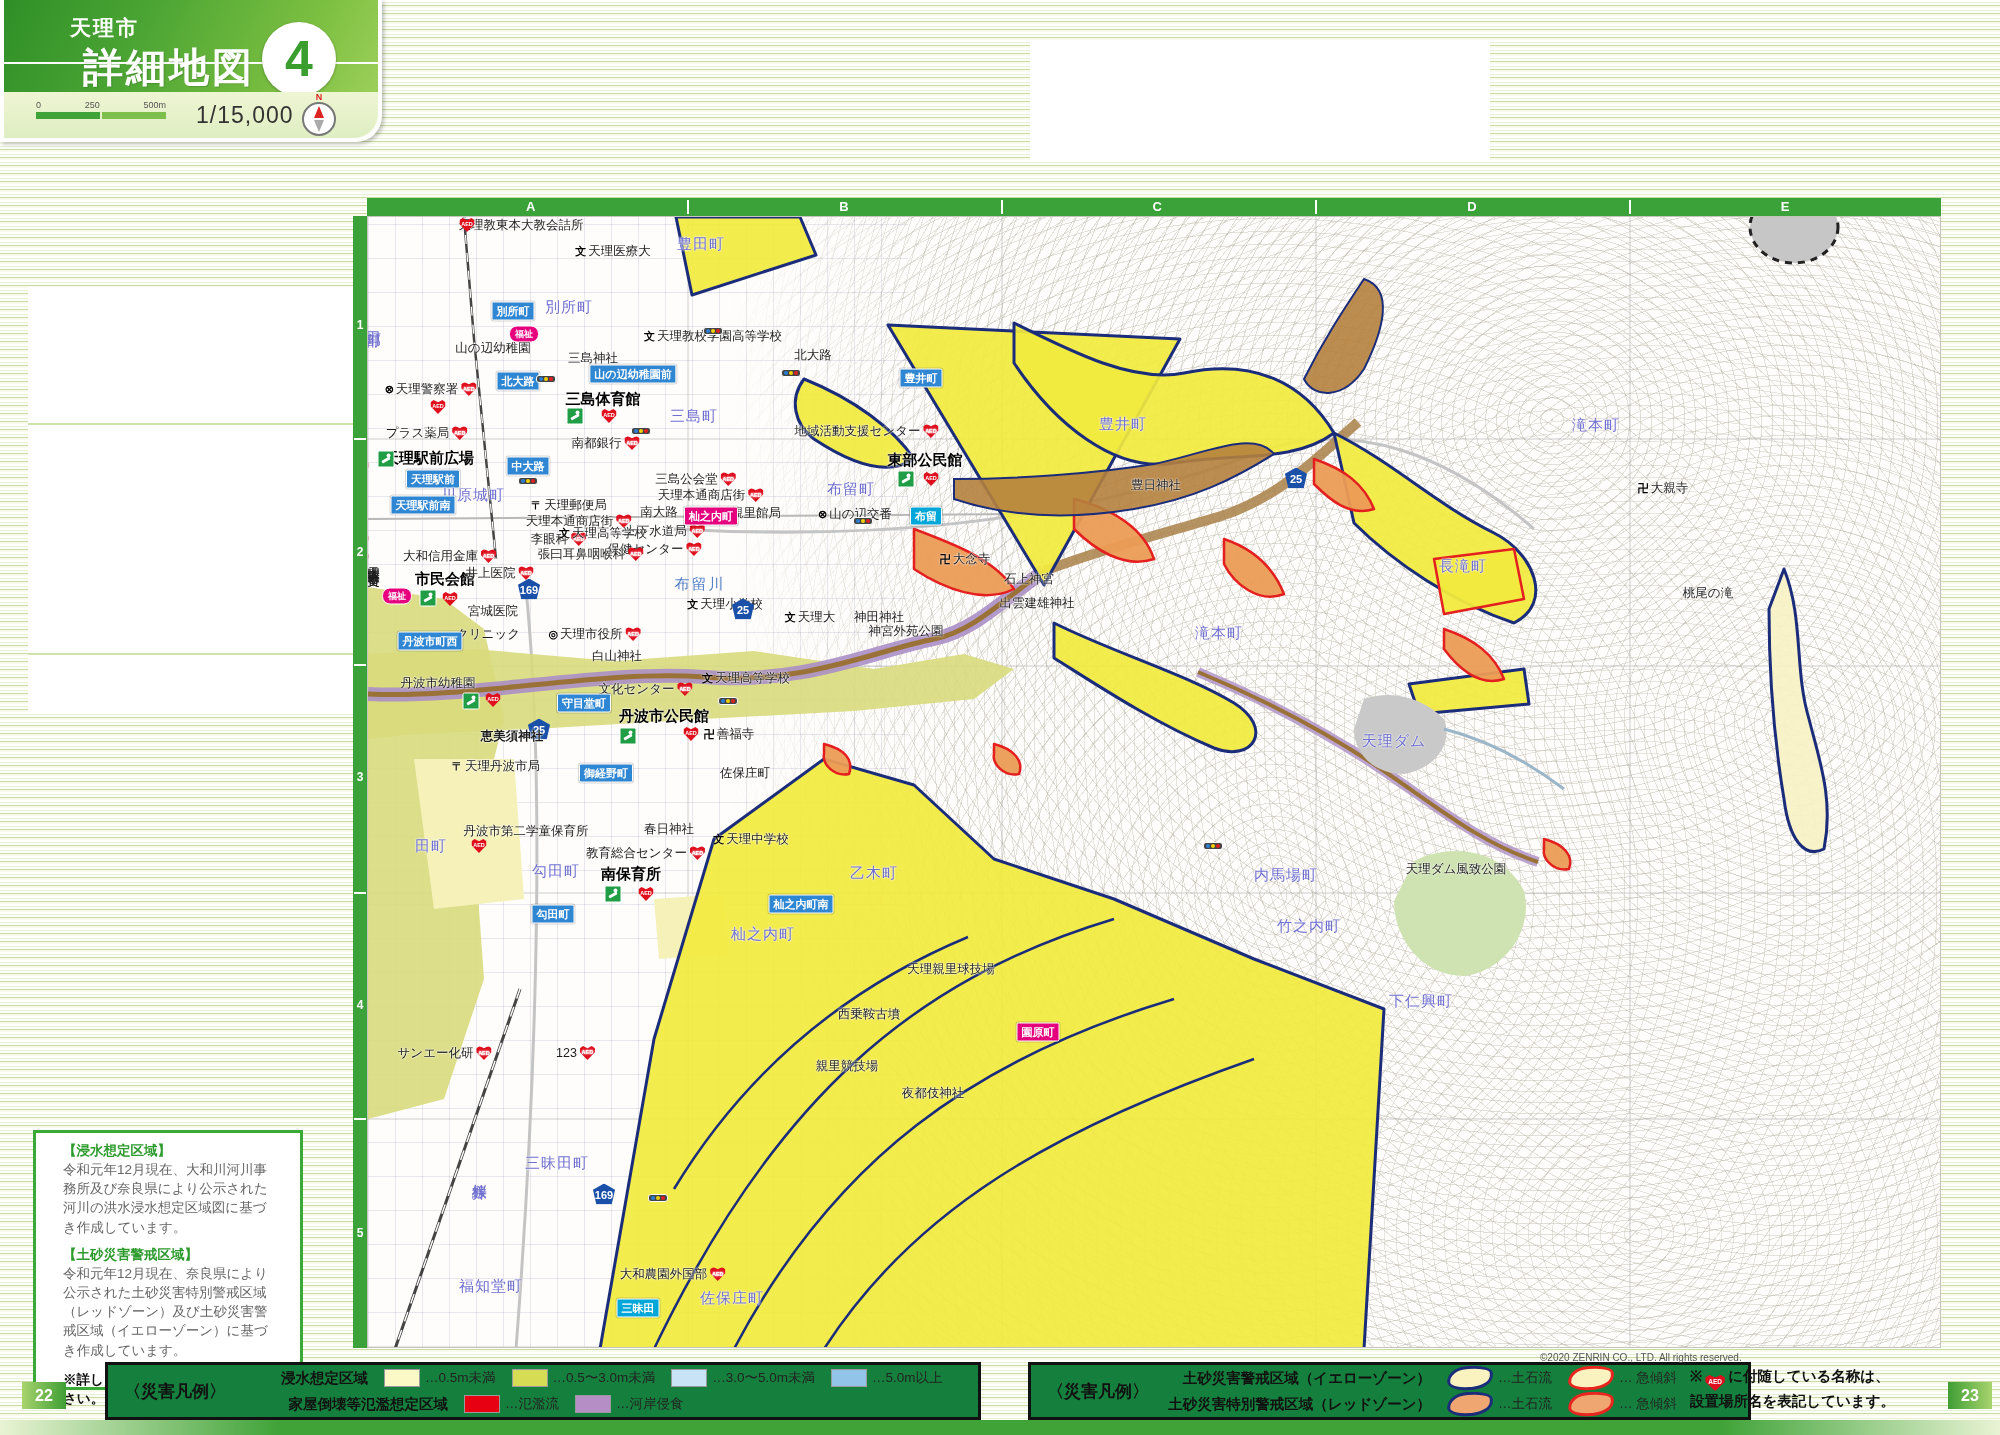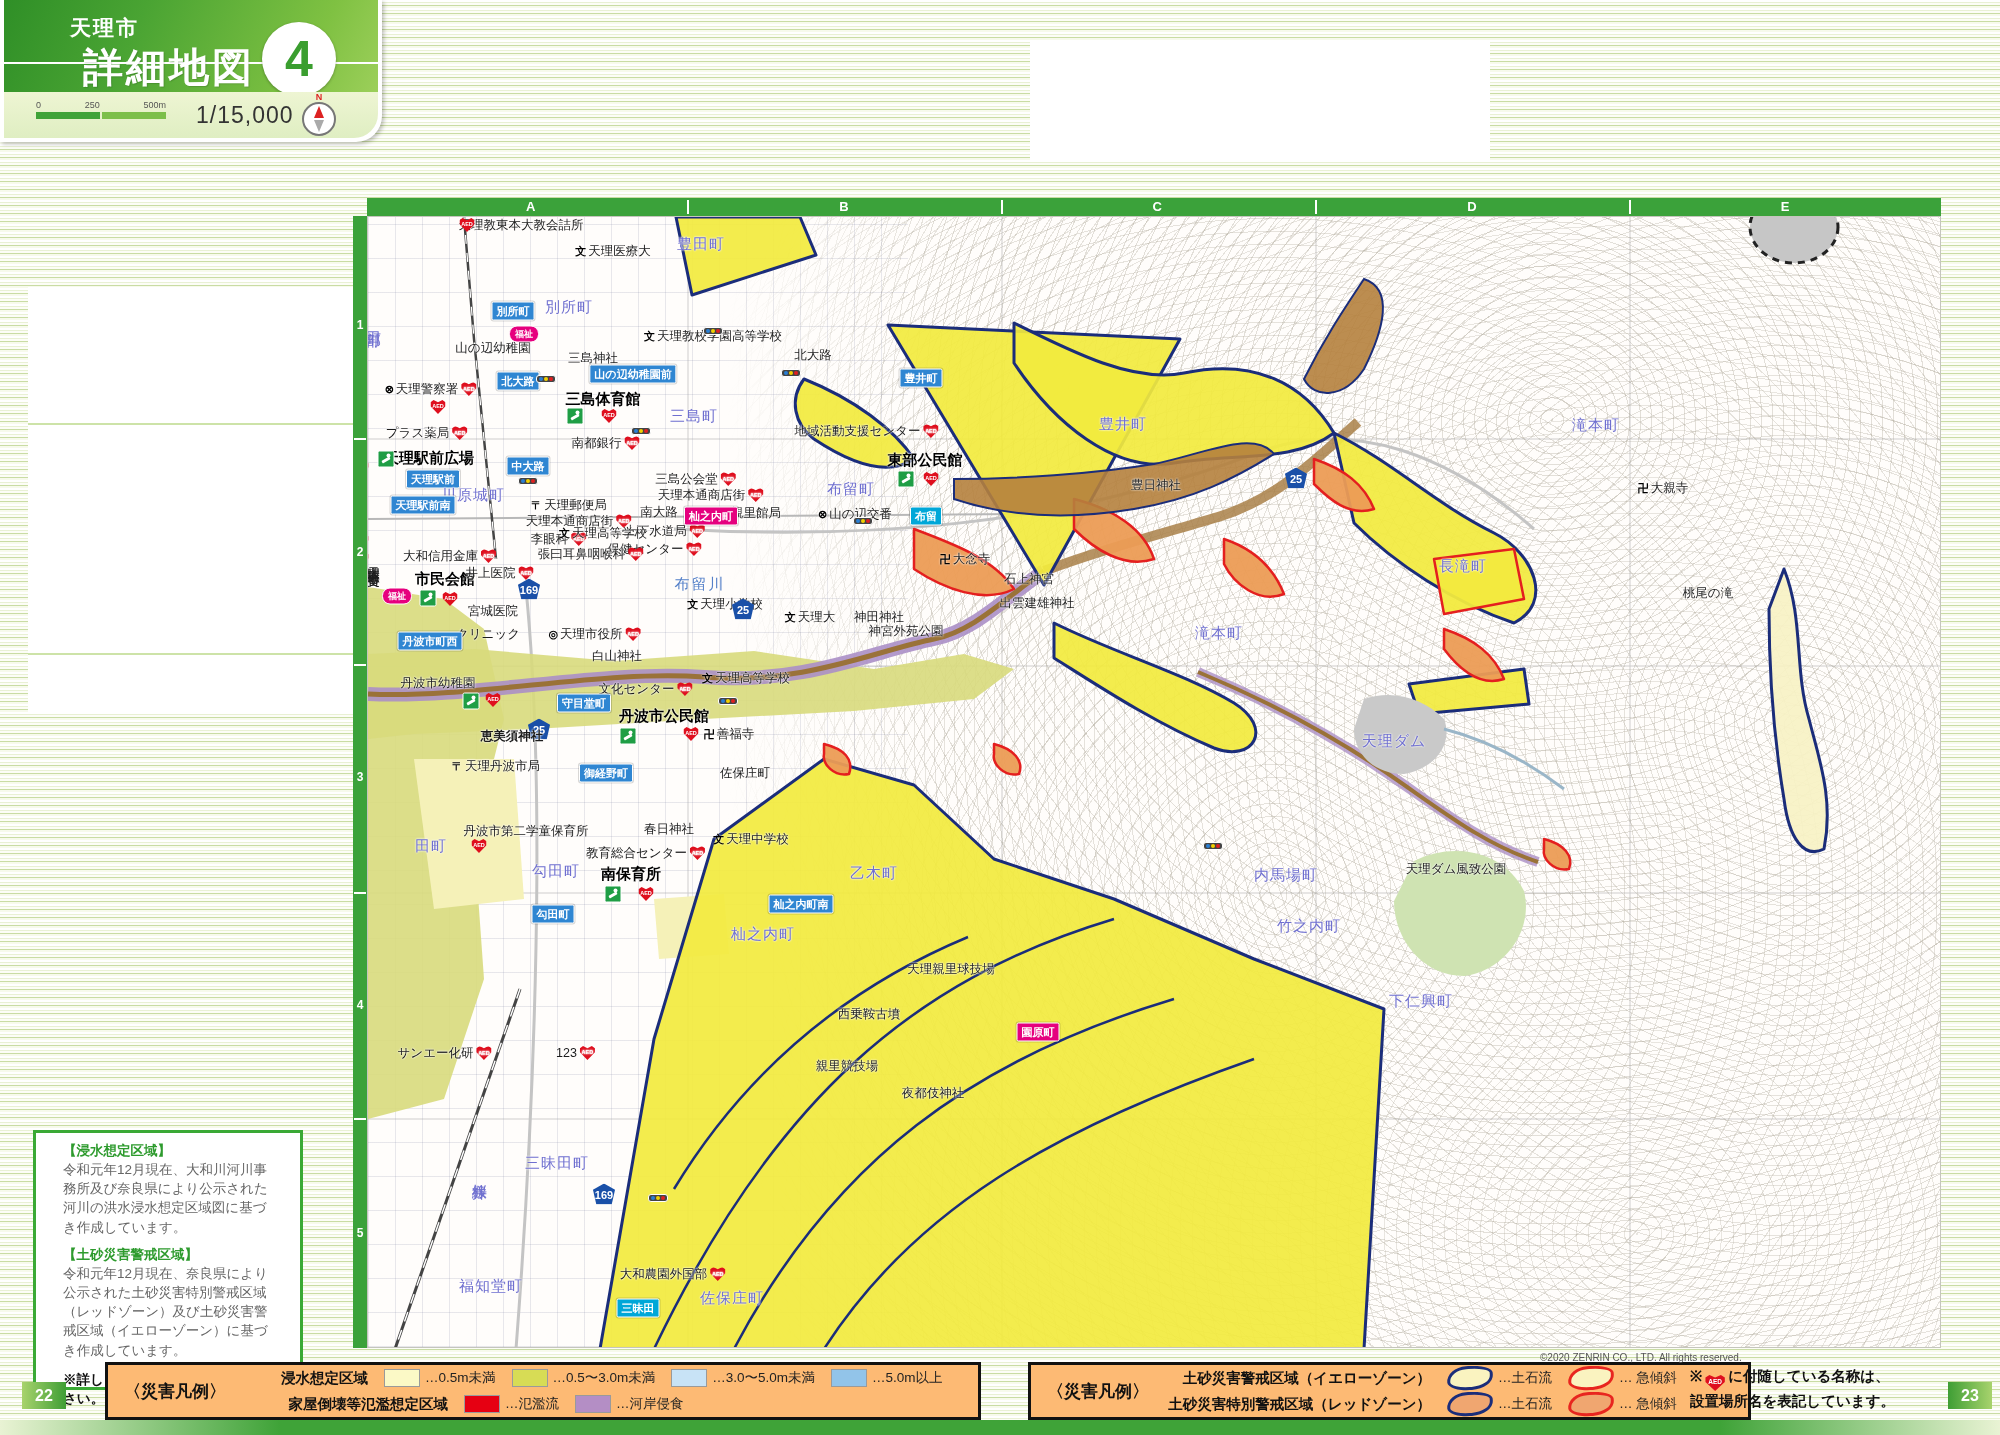--- a/index.html
+++ b/index.html
@@ -93,21 +93,21 @@
   .f-evac span.box i{position:absolute;background:#fff;}
   .f-evac span.box i.h{left:8px;top:2px;width:4px;height:4px;border-radius:50%;}
   .f-evac span.box i.b{left:3px;top:7px;width:9px;height:3px;transform:rotate(-30deg);border-radius:1px;}
   .f-signal span.sg{display:flex;gap:1px;background:#444;border:1px solid #fff;border-radius:3px;padding:1px 2px;}
   .f-signal span.sg i{width:4px;height:4px;border-radius:50%;display:block;}
   .f-signal i.b{background:#2a7fd4;} .f-signal i.y{background:#f2d000;} .f-signal i.r{background:#e02020;}
   .pf{font-size:11px;font-weight:bold;color:#000;text-shadow:0 0 2px #fff;}
   .f-vert{writing-mode:vertical-rl;}
   .f-poi.f-vert,.f-place.f-vert{letter-spacing:1px;}
   
-  .legend{position:absolute;top:1362px;height:58px;background:#fdba74;border:3px solid #111;box-sizing:border-box;
+  .legend{position:absolute;top:1362px;height:58px;background:#15803d;border:3px solid #111;box-sizing:border-box;
      display:flex;align-items:center;}
   .legend .lg-title{font-size:17px;font-weight:bold;color:#111;margin:0 14px 0 16px;flex:none;}
   .lg-rows{display:flex;flex-direction:column;justify-content:center;gap:4px;flex:1;}
   .lg-row{display:flex;align-items:center;height:22px;text-align:right;}
   .lg-rowlabel{font-size:14.5px;font-weight:bold;color:#111;}
   .lg-item{display:flex;align-items:center;margin-left:16px;}
   .lg-sw{width:34px;height:16px;border:1px solid #9a9a9a;margin-right:5px;flex:none;}
   .lg-itemlabel{font-size:13.5px;color:#222;}
   .lg-shape{width:40px;height:18px;margin-right:5px;flex:none;border-style:solid;border-width:3px;
      border-radius:45% 55% 50% 50%/65% 35% 60% 40%;transform:rotate(-4deg);}

